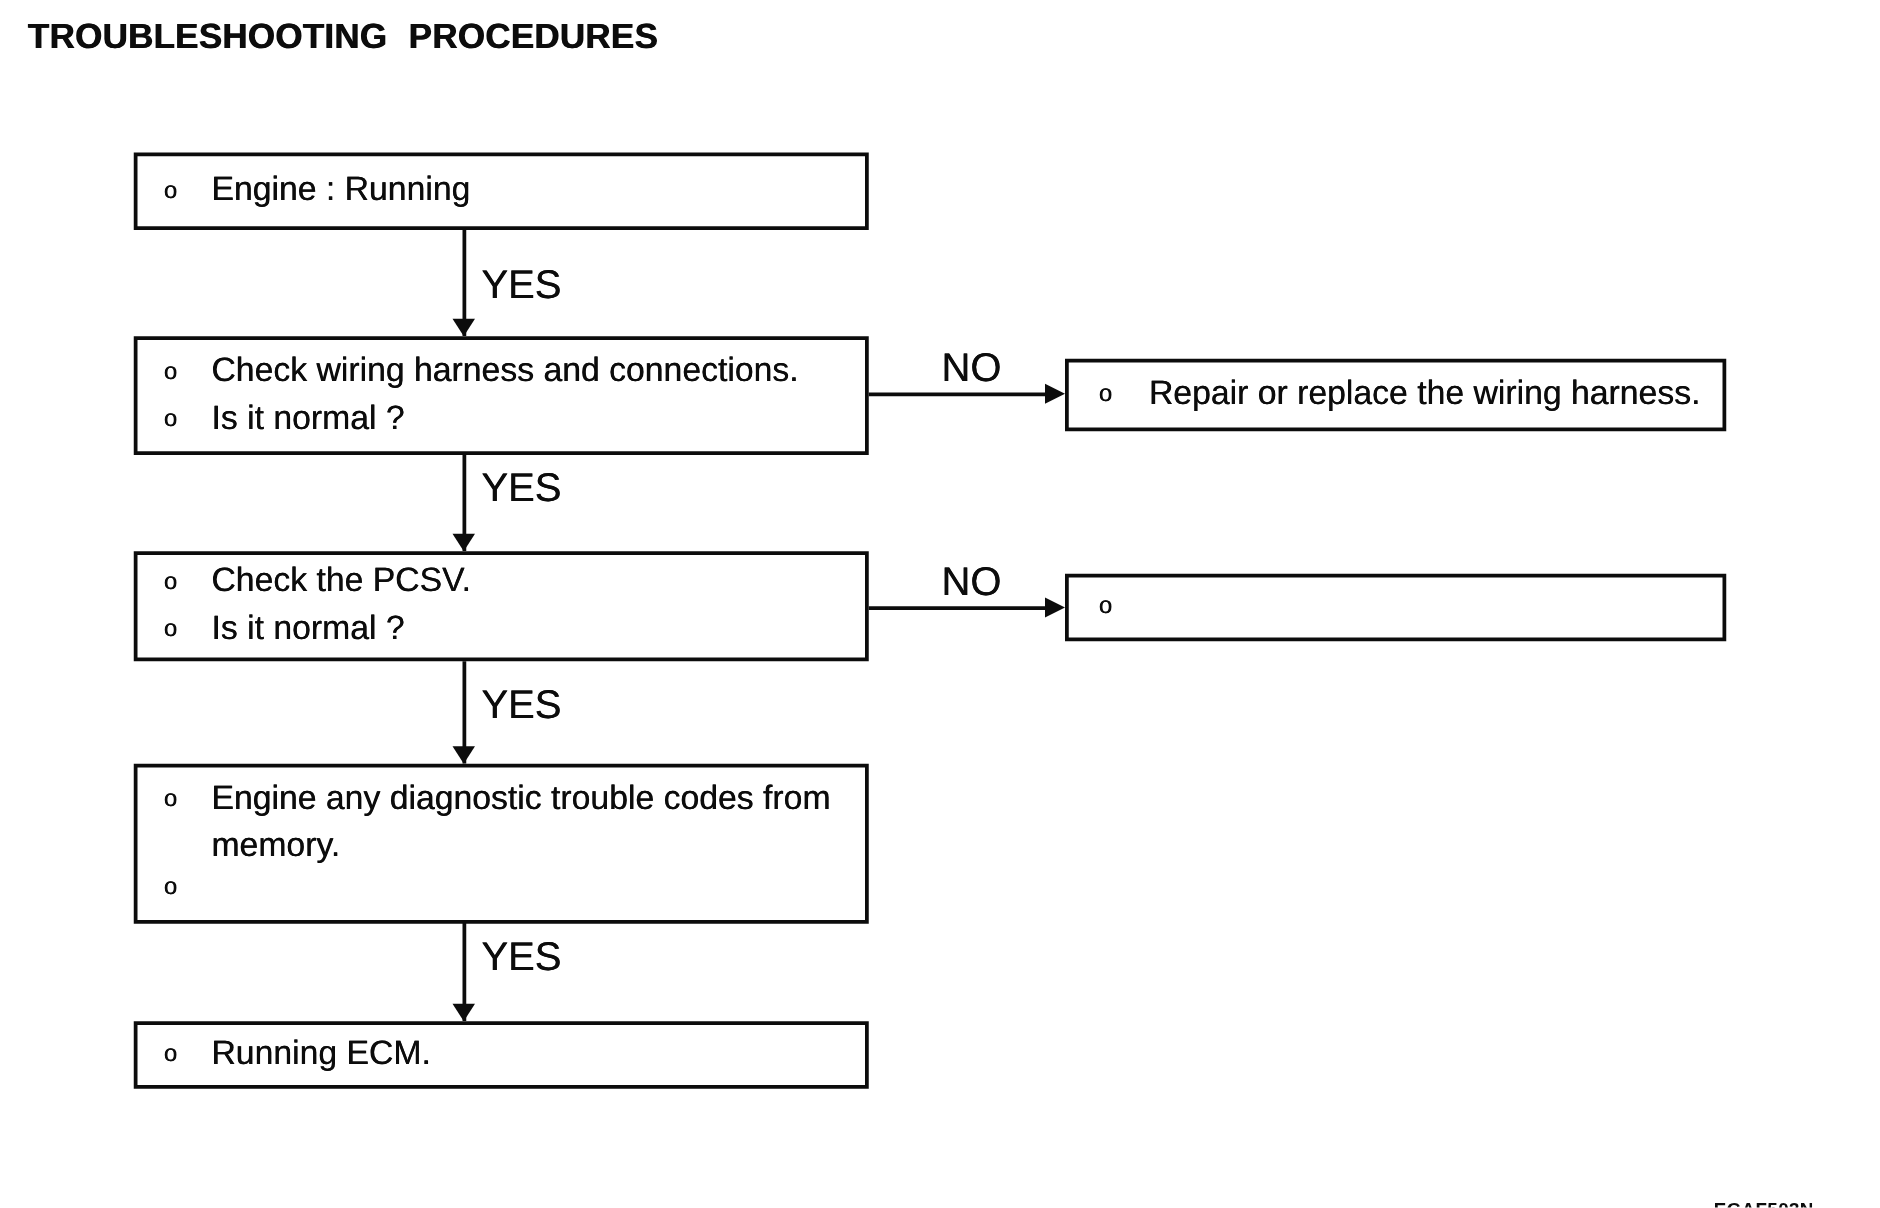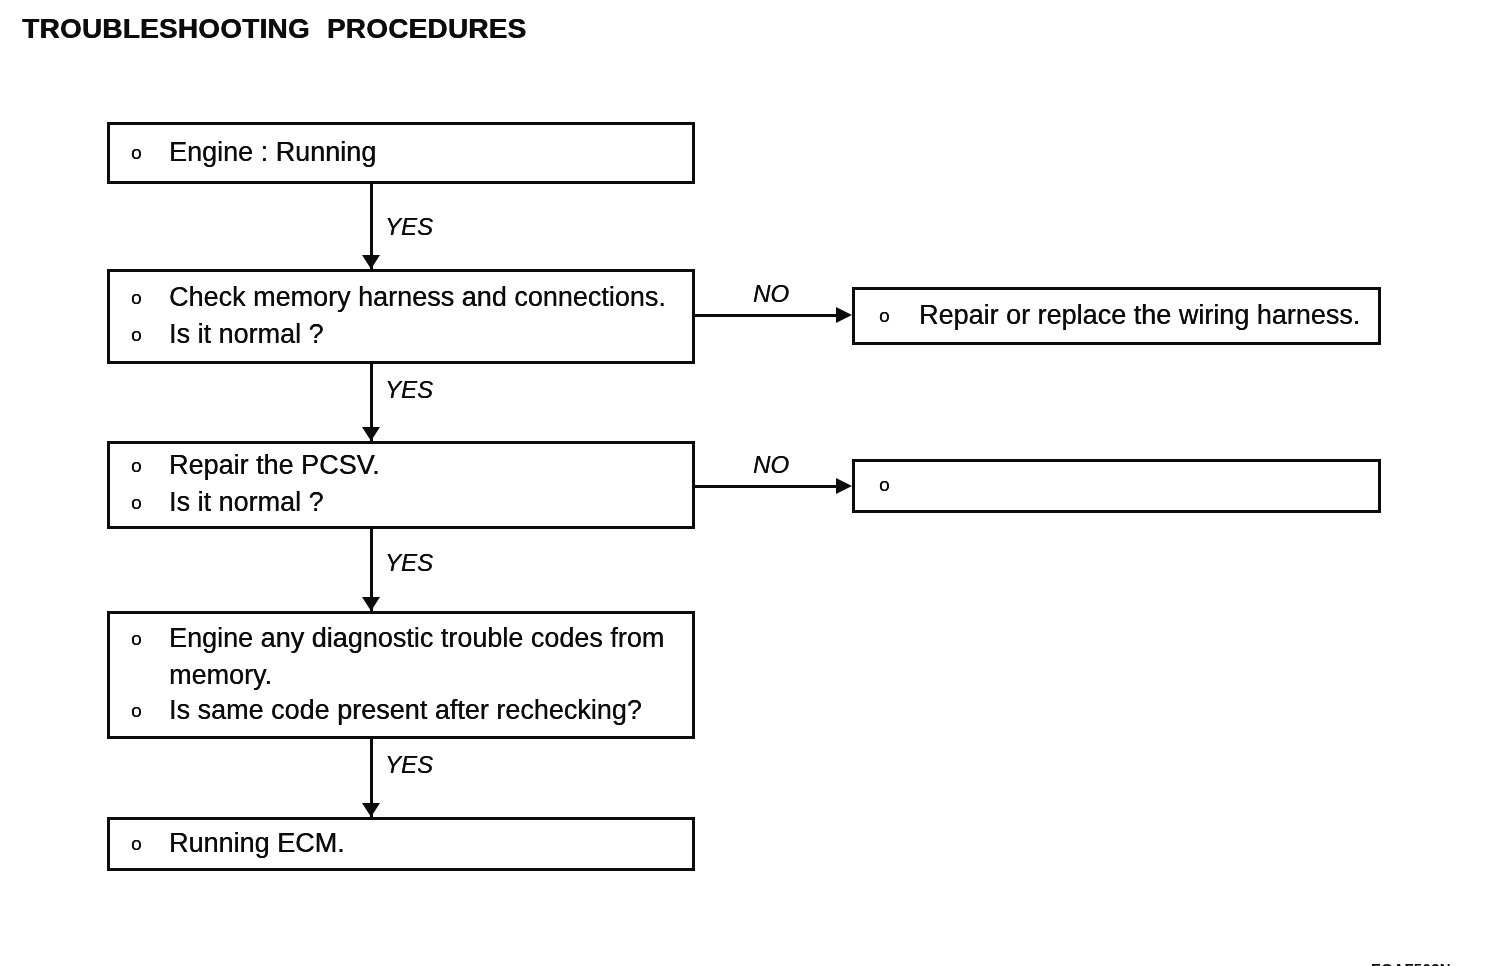--- a/index.html
+++ b/index.html
@@ -49,23 +49,22 @@
     border-top: 14px solid var(--ink);
   }
   .head-right {
     position: absolute; width: 0; height: 0;
     border-top: 8px solid transparent;
     border-bottom: 8px solid transparent;
     border-left: 16px solid var(--ink);
   }
   .conn-label {
     position: absolute;
-    font-size: 24px; line-height: 28px;
+    font-size: 32px; line-height: 28px;
     text-shadow: 0.3px 0 currentColor;
-    font-style: italic;
   }
 
   .figure-code {
     position: absolute; left: 1371px; top: 938px;
     font-size: 15px; font-weight: bold; letter-spacing: 0.3px; margin-top: 22px;
   }
 
   
   #node-engine   { left:107px; top:122px; width:588px; height:62px; }
   #node-wiring   { left:107px; top:269px; width:588px; height:95px; }
@@ -89,21 +88,21 @@
     </div>
   </div>
 
   <div class="vshaft" style="left:370px; top:184px; height:85px;"></div>
   <div class="head-down" style="left:362px; top:255px;"></div>
   <div class="conn-label" style="left:385px; top:213px;">YES</div>
 
   <div class="node" id="node-wiring">
     <div class="line">
       <span class="bullet">o</span>
-      <span class="txt">Check memory harness and connections.</span>
+      <span class="txt">Check wiring harness and connections.</span>
     </div>
     <div class="line">
       <span class="bullet">o</span>
       <span class="txt">Is it normal ?</span>
     </div>
   </div>
 
   <div class="hshaft" style="left:695px; top:314px; width:145px;"></div>
   <div class="head-right" style="left:836px; top:307px;"></div>
   <div class="conn-label" style="left:753px; top:280px;">NO</div>
@@ -115,21 +114,21 @@
     </div>
   </div>
 
   <div class="vshaft" style="left:370px; top:364px; height:77px;"></div>
   <div class="head-down" style="left:362px; top:427px;"></div>
   <div class="conn-label" style="left:385px; top:376px;">YES</div>
 
   <div class="node" id="node-pcsv">
     <div class="line">
       <span class="bullet">o</span>
-      <span class="txt">Repair the PCSV.</span>
+      <span class="txt">Check the PCSV.</span>
     </div>
     <div class="line">
       <span class="bullet">o</span>
       <span class="txt">Is it normal ?</span>
     </div>
   </div>
 
   <div class="hshaft" style="left:695px; top:485px; width:145px;"></div>
   <div class="head-right" style="left:836px; top:478px;"></div>
   <div class="conn-label" style="left:753px; top:451px;">NO</div>
@@ -148,21 +147,20 @@
     <div class="line">
       <span class="bullet">o</span>
       <span class="txt">Engine any diagnostic trouble codes from</span>
     </div>
     <div class="line">
       <span class="bullet"></span>
       <span class="txt">memory.</span>
     </div>
     <div class="line">
       <span class="bullet">o</span>
-      <span class="txt">Is same code present after rechecking?</span>
     </div>
   </div>
 
   <div class="vshaft" style="left:370px; top:737px; height:80px;"></div>
   <div class="head-down" style="left:362px; top:803px;"></div>
   <div class="conn-label" style="left:385px; top:751px;">YES</div>
 
   <div class="node" id="node-ecm">
     <div class="line">
       <span class="bullet">o</span>

